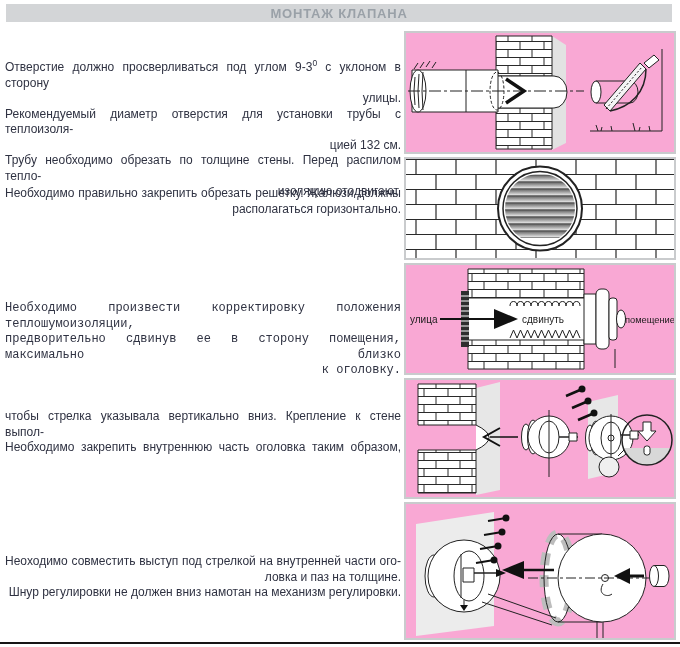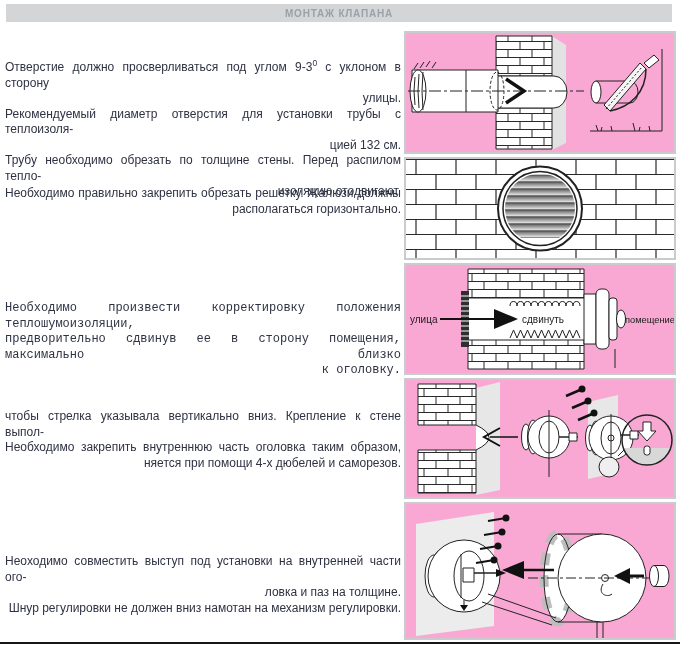--- a/index.html
+++ b/index.html
@@ -5,21 +5,21 @@
   html,body { margin:0; padding:0; background:#fff; }
   .page {
     position:relative; width:680px; height:647px; background:#ffffff;
     font-family:"Liberation Sans", sans-serif; color:#2f3242; overflow:hidden;
   }
   .header-bar {
     position:absolute; left:6px; top:4px; width:666px; height:18px;
     background:#d3d5d7; display:flex; align-items:center; justify-content:center;
   }
   .header-bar .title {
-    font-size:10px; font-weight:bold; color:#9aa1a8; letter-spacing:0.8px;
+    font-size:13px; font-weight:bold; color:#9aa1a8; letter-spacing:0.8px;
   }
   .para { position:absolute; left:5px; width:396px; font-size:12px; line-height:15.5px; }
   .ln  { text-align:justify; text-align-last:justify; }
   .lnl { text-align:right; }
   sup  { font-size:8.5px; line-height:0; vertical-align:super; }
   .figbox {
     position:absolute; left:404px; width:268px; background:#f9a8d4;
     border:2px solid #c9cbcd; box-sizing:content-box;
   }
   .figbox svg { display:block; }
@@ -53,25 +53,24 @@
 
   <div class="para" style="top:301px;font-family:Liberation Mono, monospace;">
     <div class="ln">Необходимо произвести корректировку положения теплошумоизоляции,</div>
     <div class="ln">предворительно сдвинув ее в сторону помещения, максимально близко</div>
     <div class="lnl">к оголовку.</div>
   </div>
 
   <div class="para" style="top:409px;">
     <div class="ln">чтобы стрелка указывала вертикально вниз. Крепление к стене выпол-</div>
     <div class="ln">Необходимо закрепить внутреннюю часть оголовка таким образом,</div>
-    <div class="lnl">няется при помощи 4-х дюбелей и саморезов.</div>
   </div>
 
   <div class="para" style="top:554px;">
-    <div class="ln">Неоходимо совместить выступ под установки на внутренней части ого-</div>
+    <div class="ln">Неоходимо совместить выступ под стрелкой на внутренней части ого-</div>
     <div class="lnl">ловка и паз на толщине.</div>
     <div class="lnl">Шнур регулировки не должен вниз намотан на механизм регулировки.</div>
   </div>
 
   <div class="figbox" style="top:31px; height:119px;">
     <svg width="268" height="119" viewBox="0 0 268 119">
       <defs>
         <pattern id="bk1" width="24" height="16" patternUnits="userSpaceOnUse">
           <rect width="24" height="16" fill="#fff"></rect>
           <path d="M0,0.5 H24 M0,8.5 H24 M6,0.5 V8.5 M18,8.5 V16" stroke="#2a2a2a" stroke-width="1" fill="none"></path>

